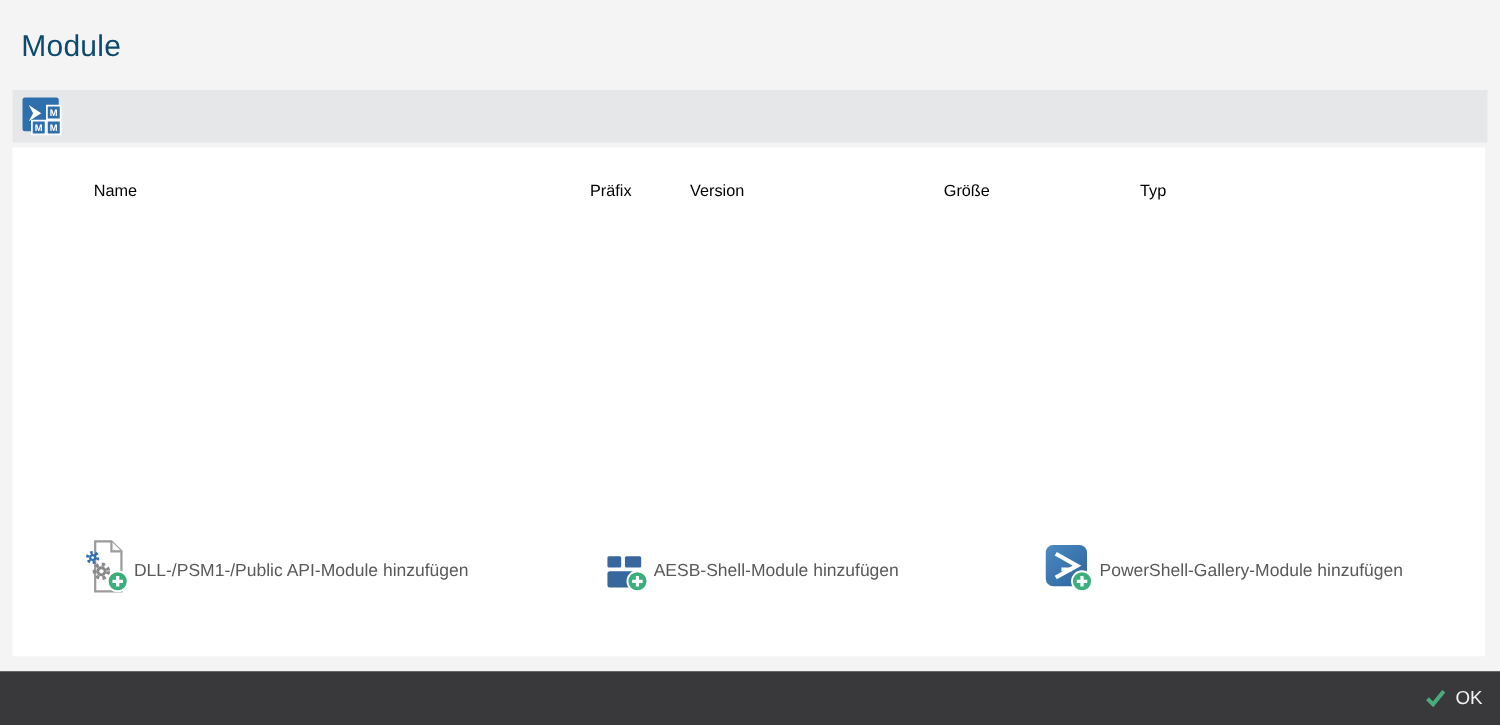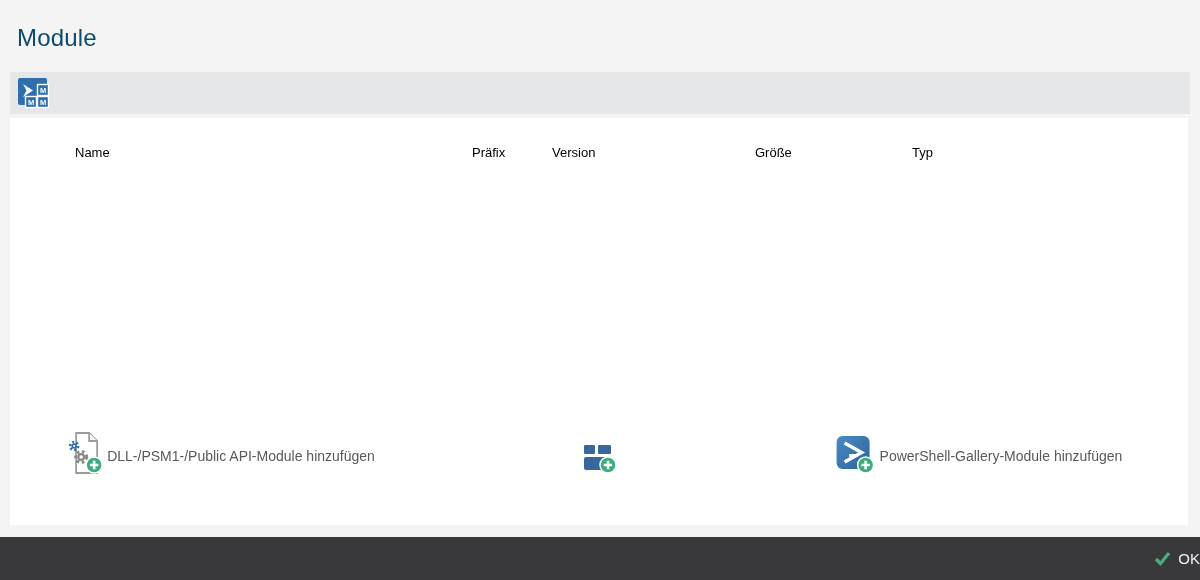--- a/index.html
+++ b/index.html
@@ -54,20 +54,21 @@
   }
   .add-button .btn-label { font-size:14px; color:#595959; white-space:nowrap; }
   .btn-1 { left:210px; }
   .btn-2 { left:591px; }
   .btn-3 { left:969px; }
 
   .footer {
     position:absolute; left:0; right:0; bottom:0; height:43px;
     background:#39393b;
     display:flex; align-items:center; justify-content:flex-end;
+    padding-right:14px;
   }
   .ok-button {
     display:flex; align-items:center; gap:7px;
     background:none; border:none; cursor:pointer;
     font-family:"Liberation Sans", sans-serif;
     font-size:15px; color:#f2f2f2;
   }
   .ok-button svg { display:block; }
 </style>
 </head>
@@ -131,20 +132,21 @@
     <button class="add-button btn-2">
       <span class="icon-box">
         <svg width="40" height="37" viewBox="0 0 40 37">
           <rect x="3" y="4" width="11" height="9" rx="1.2" fill="#38679e"></rect>
           <rect x="17" y="4" width="13" height="9" rx="1.2" fill="#38679e"></rect>
           <rect x="3" y="16" width="28" height="13" rx="2" fill="#38679e"></rect>
           <circle cx="27" cy="24" r="8" fill="#3aaf7c" stroke="#ffffff" stroke-width="1.5"></circle>
           <path d="M22.8 24 H31.2 M27 19.8 V28.2" stroke="#ffffff" stroke-width="2.6"></path>
         </svg>
       </span>
+      <span class="btn-label">AESB-Shell-Module hinzufügen</span>
     </button>
 
     <button class="add-button btn-3">
       <span class="icon-box">
         <svg width="44" height="44" viewBox="0 0 44 44">
           <defs>
             <linearGradient id="psg-grad" x1="0" y1="0" x2="1" y2="1">
               <stop offset="0" stop-color="#4a8ac2"></stop>
               <stop offset="1" stop-color="#2d639c"></stop>
             </linearGradient>

